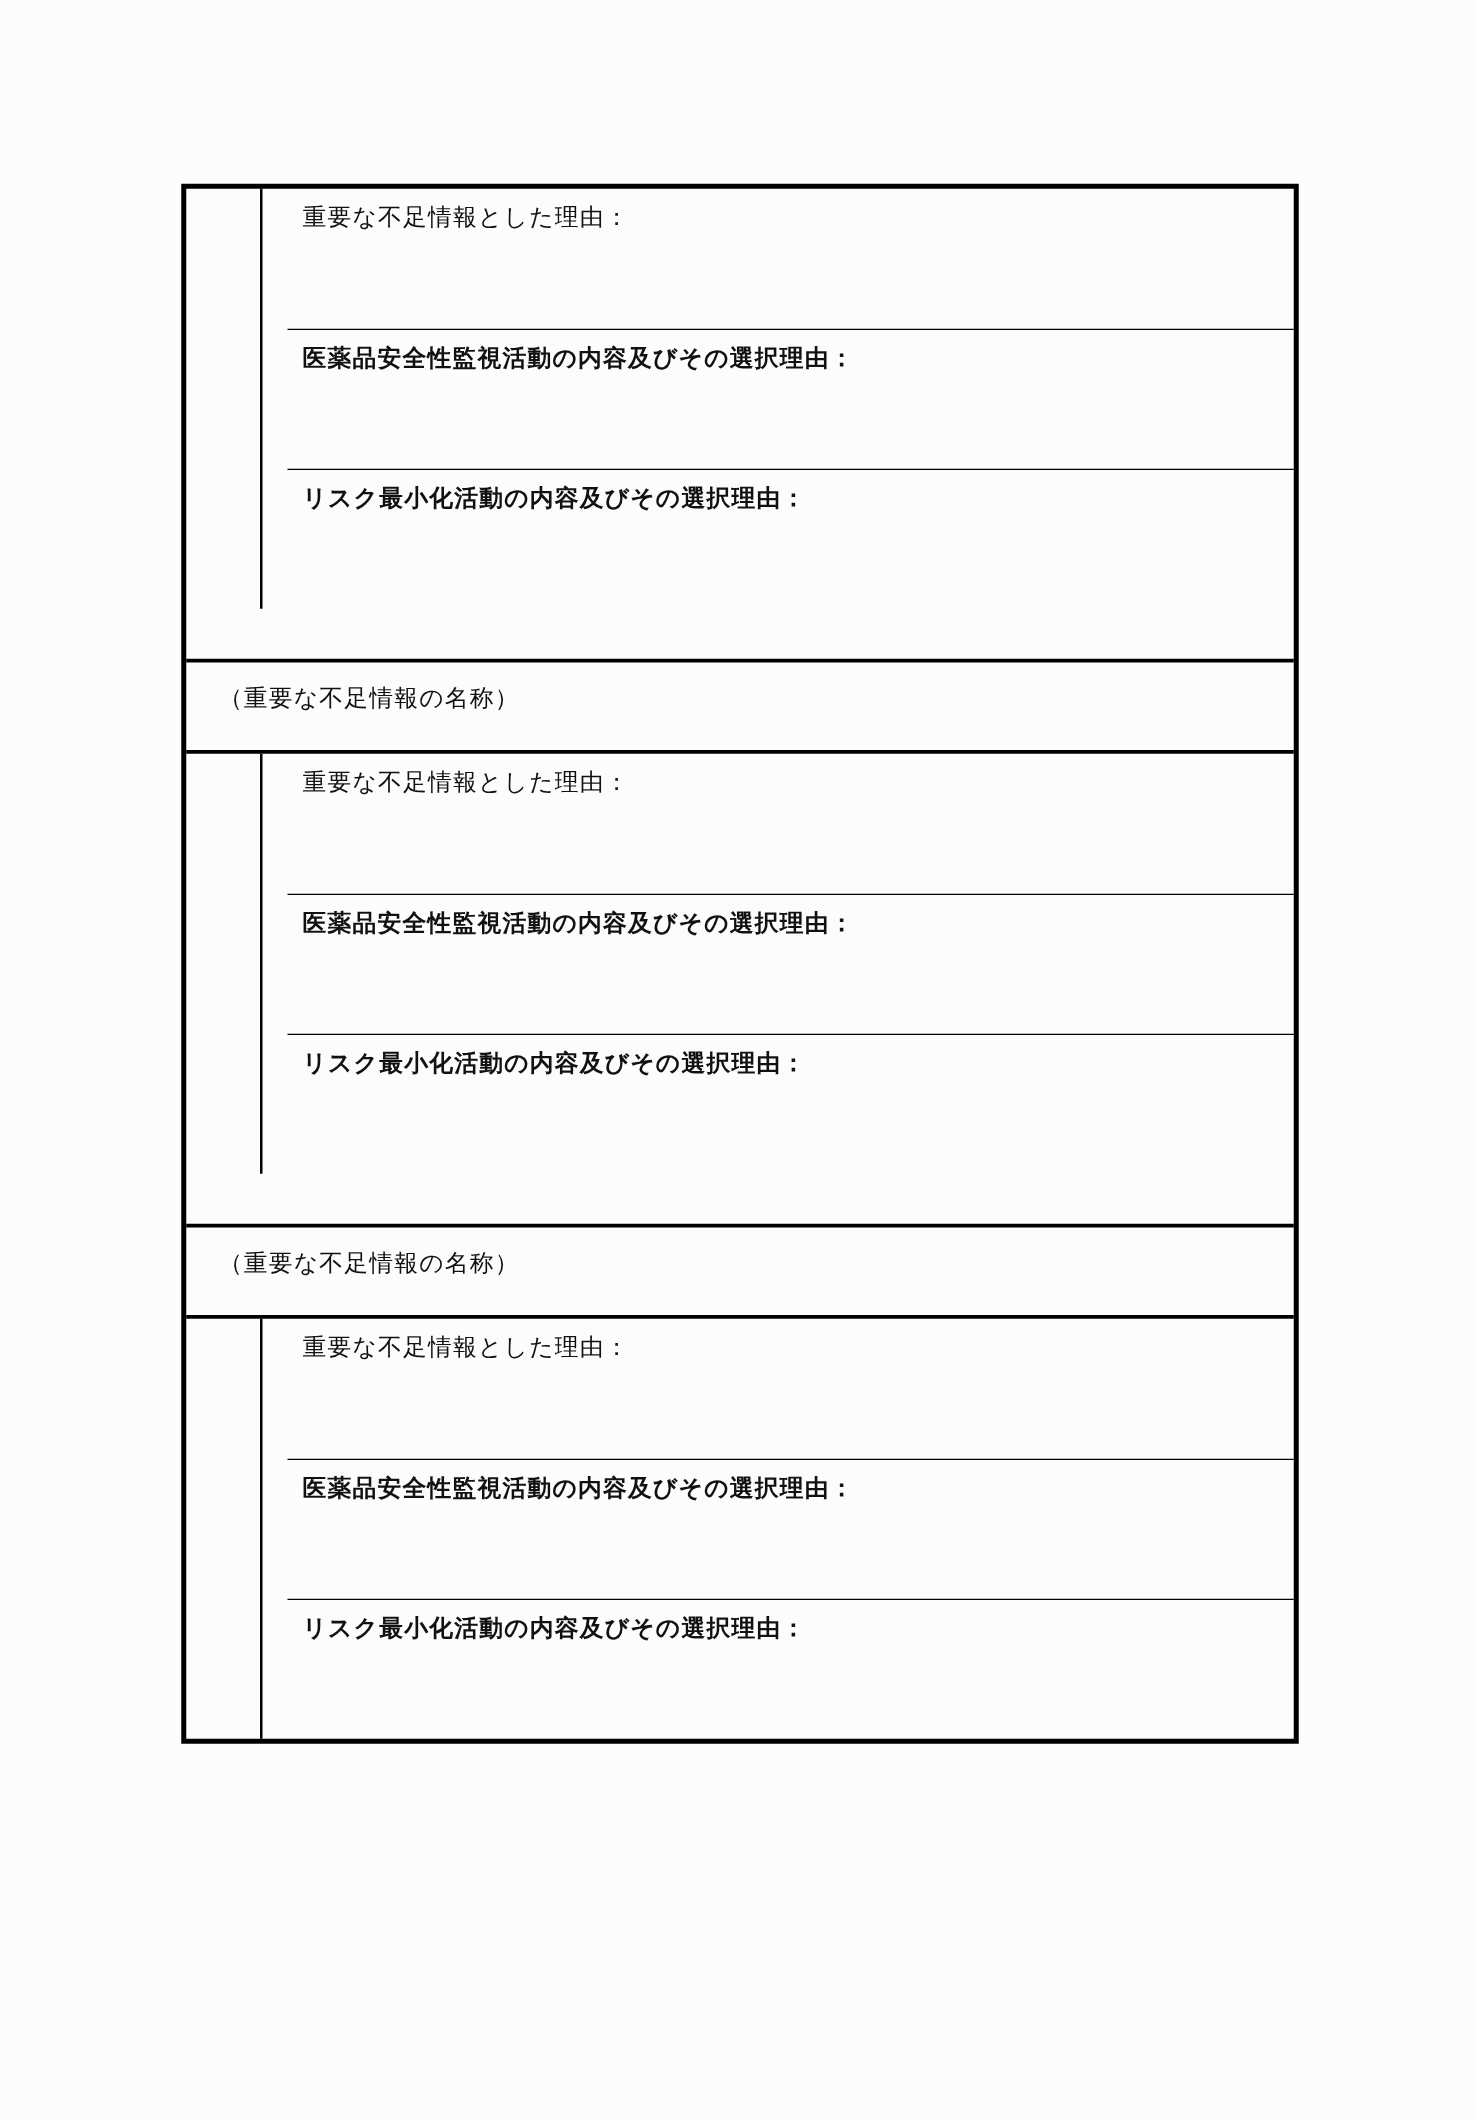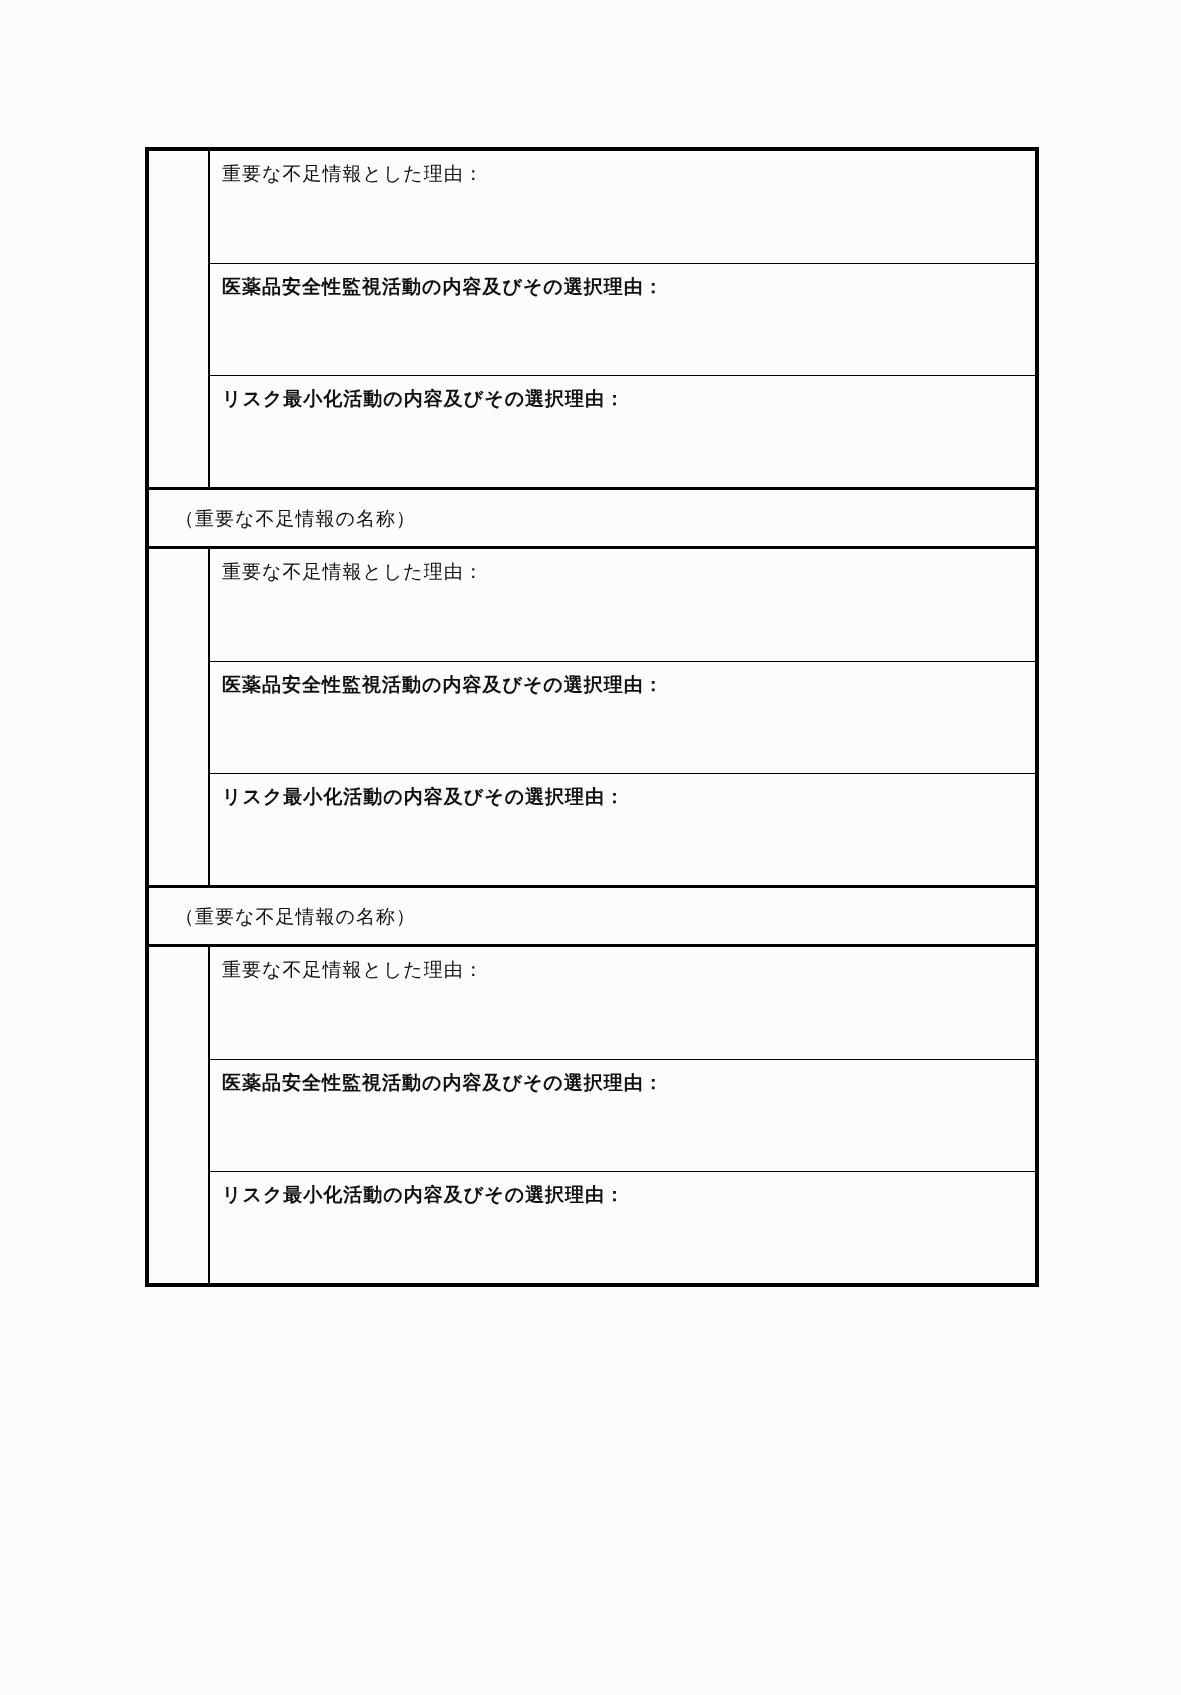--- a/index.html
+++ b/index.html
@@ -2,23 +2,23 @@
 <html><head>
 <meta charset="utf-8">
 <style>
   html, body { margin:0; padding:0; }
   body { width:1181px; height:1695px; background:#fcfcfc; position:relative; font-family:"DejaVu Sans", sans-serif; color:#111; }
   .table { position:absolute; left:145px; top:147px; width:886px; border:4px solid #000; box-sizing:content-box; }
   .group { display:flex; }
   .group + .header, .header + .group { border-top:3px solid #000; }
   .left { width:59px; border-right:2px solid #000; }
   .rows { flex:1; }
-  .row { height:112px; box-sizing:border-box; padding:10px 0 0 12px; font-size:19px; letter-spacing:1px; }
+  .row { height:112px; box-sizing:border-box; padding:10px 0 0 12px; font-size:19px; letter-spacing:1px;margin-left:20px; }
   .row + .row { border-top:1px solid #000;font-weight:bold; }
-  .header { height:59px; box-sizing:border-box; padding:16px 0 0 26px; font-size:19px; letter-spacing:1px; }
+  .header { height:73px; box-sizing:border-box; padding:16px 0 0 26px; font-size:19px; letter-spacing:1px;margin-top:40px; }
 </style>
 </head>
 <body>
 
 <div class="table">
   <div class="group">
     <div class="left"></div>
     <div class="rows">
       <div class="row"><span>重要な不足情報とした理由：</span></div>
       <div class="row"><span>医薬品安全性監視活動の内容及びその選択理由：</span></div>

